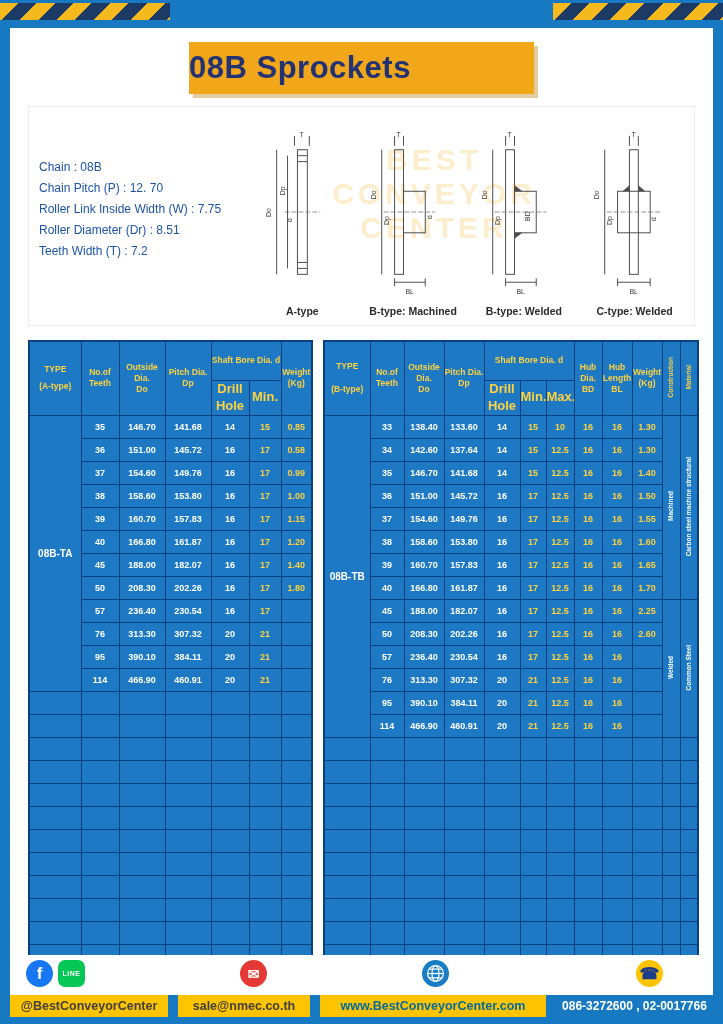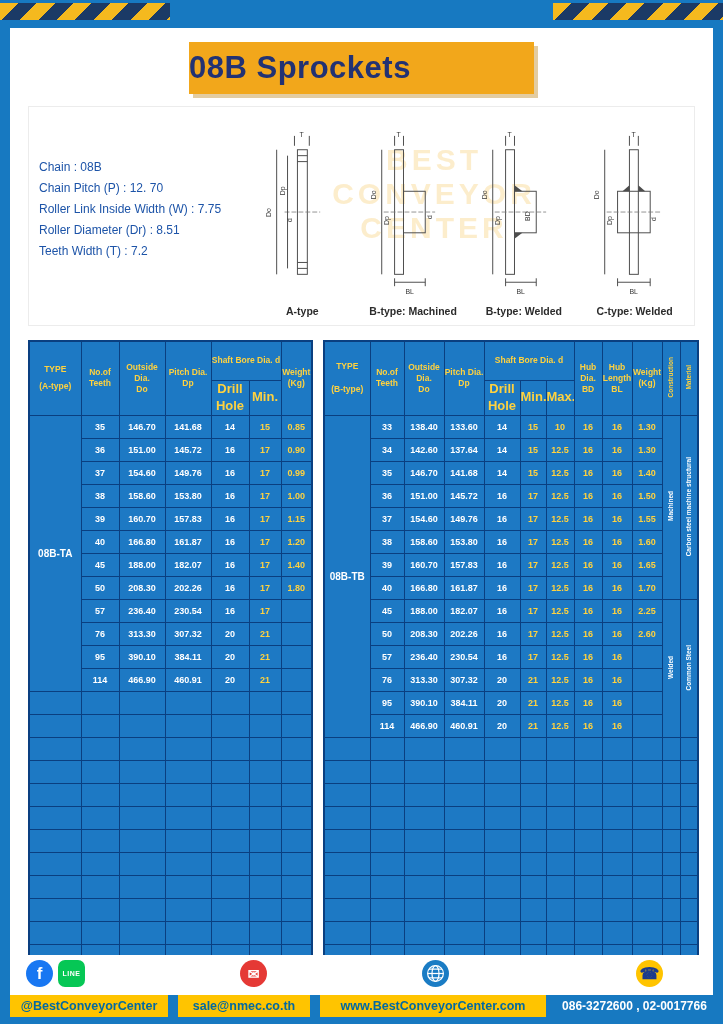--- a/index.html
+++ b/index.html
@@ -52,21 +52,21 @@
     display:flex;align-items:center;justify-content:center;color:#fff;font-weight:bold;}
   .fb{left:16px;background:#1877f2;font-size:17px;}
   .line-ic{left:48px;background:#06c755;border-radius:7px;font-size:7px;letter-spacing:.5px;}
   .mail{left:230px;background:#e53935;font-size:14px;}
   .globe{left:412px;background:#1a7cc4;}
   .globe svg{width:21px;height:21px;}
   .phone{left:626px;background:#ffc400;color:#1b3a8c;font-size:16px;}
 
   .footer-bar{position:absolute;left:10px;right:10px;bottom:7px;height:22px;display:flex;gap:10px;}
   .fseg{background:#ffc400;display:flex;align-items:center;justify-content:center;
-    font-weight:bold;font-size:12.5px;color:#0369a1;}
+    font-weight:bold;font-size:12.5px;color:#404040;}
   .fseg.navy{color:#0369a1;}
   .fseg.on-blue{background:transparent;color:#ffffff;font-size:12px;}
   .s1{width:158px;} .s2{width:132px;} .s3{width:226px;} .s4{flex:1;}
 </style>
 </head>
 <body>
 
 <div class="hz hz-left hazard"></div>
 <div class="hz hz-right hazard"></div>
 
@@ -231,21 +231,21 @@
             <td>14</td>
             <td class="accent">15</td>
             <td class="accent">0.85</td>
           </tr>
           <tr>
             <td>36</td>
             <td>151.00</td>
             <td>145.72</td>
             <td>16</td>
             <td class="accent">17</td>
-            <td class="accent">0.90</td>
+            <td class="accent">0.58</td>
           </tr>
           <tr>
             <td>37</td>
             <td>154.60</td>
             <td>149.76</td>
             <td>16</td>
             <td class="accent">17</td>
             <td class="accent">0.99</td>
           </tr>
           <tr>

